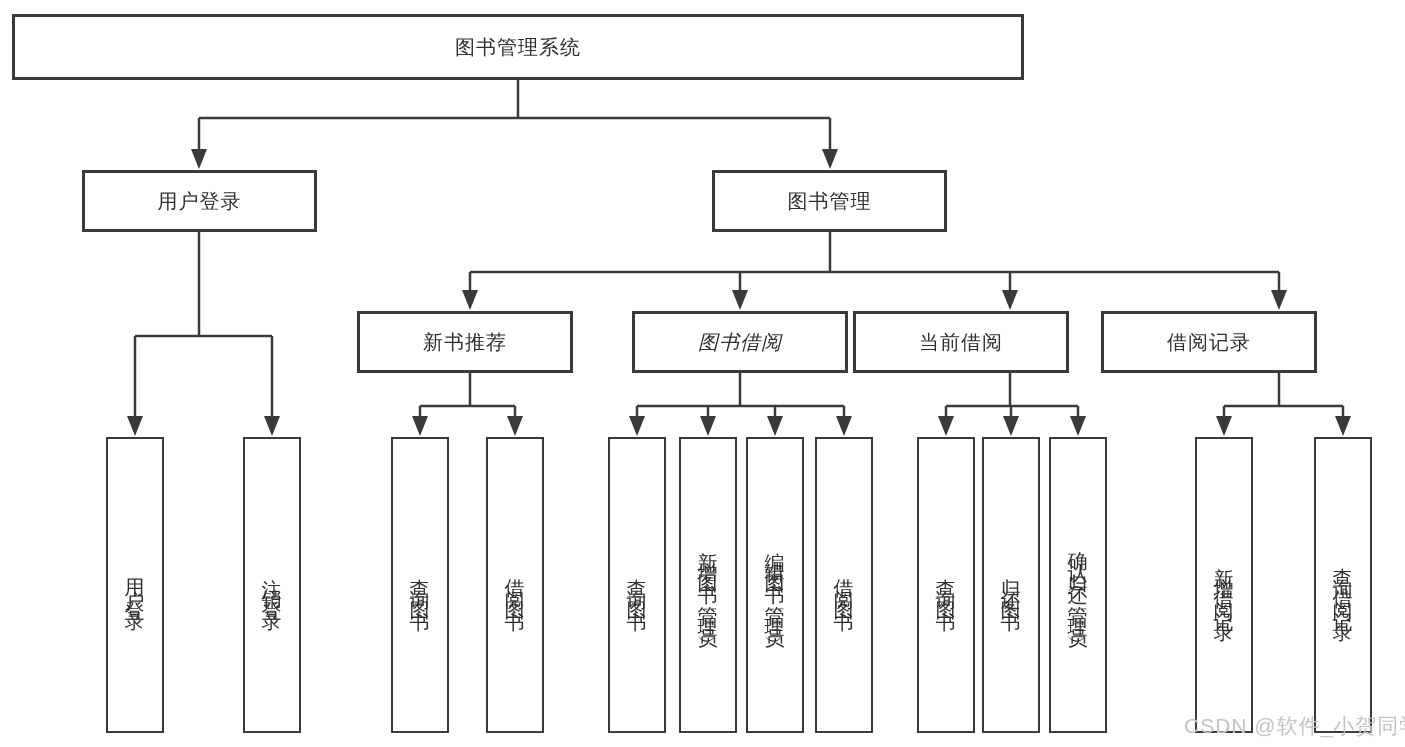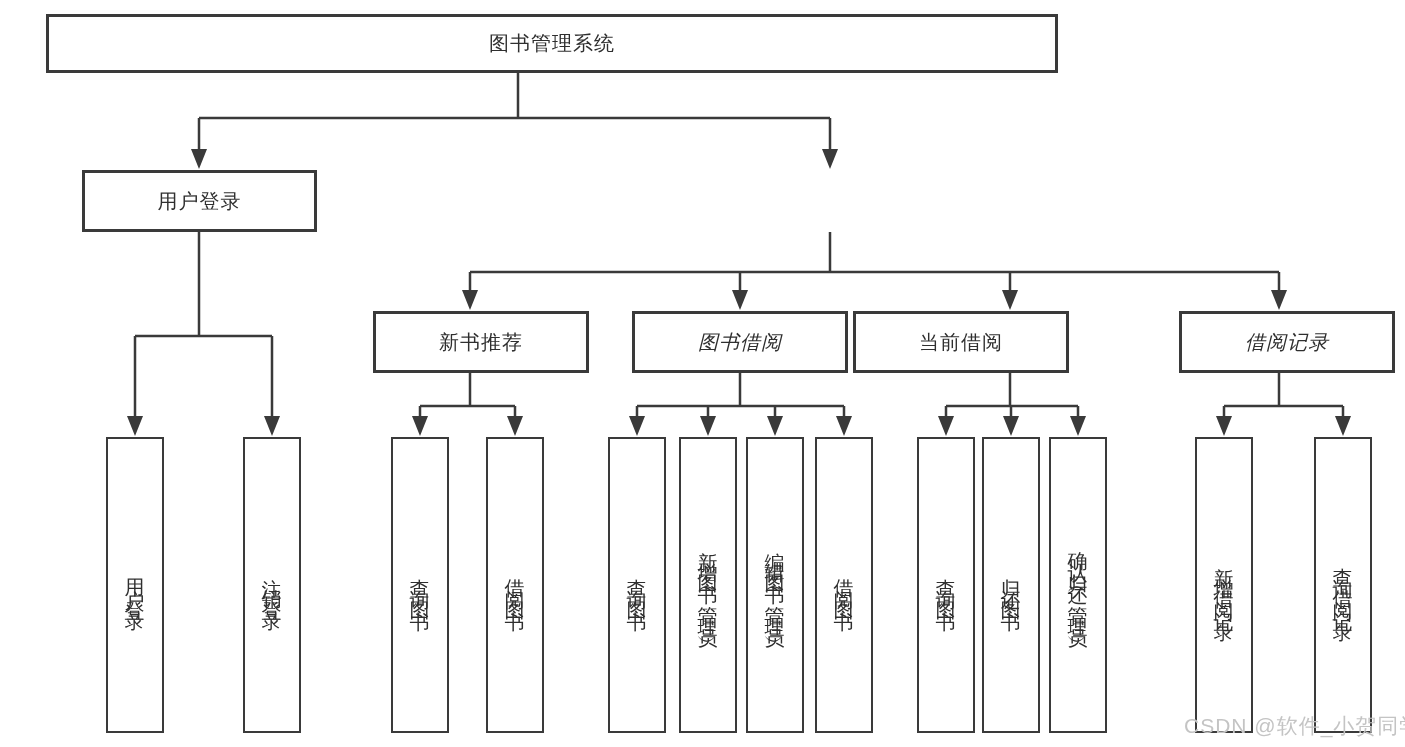--- a/index.html
+++ b/index.html
@@ -37,31 +37,31 @@
     align-items: center;
     justify-content: center;
     color: #2f2f2f;
   }
   .hlabel {
     font-size: 20px;
     letter-spacing: 1px;
     white-space: nowrap;
   }
 
-  .root-box { left: 12px; top: 14px; width: 1012px; height: 59px; margin-left: 34px; }
+  .root-box { left: 12px; top: 14px; width: 1012px; height: 66px; }
 
   .l2-box { top: 170px; height: 62px; width: 235px; }
   .l2-user-login { left: 82px; }
   .l2-book-mgmt  { left: 712px; }
 
   .l3-box { top: 311px; height: 62px; width: 216px; }
-  .l3-a { left: 373px; }
+  .l3-a { left: 357px; }
   .l3-b { left: 632px; font-style: italic; }
   .l3-c { left: 853px; }
-  .l3-d { left: 1179px; font-style: italic; }
+  .l3-d { left: 1101px; }
 
   .leaf {
     top: 437px;
     height: 296px;
     width: 58px;
     border-width: 2.5px;
   }
   .vtext {
     writing-mode: vertical-rl;
     text-orientation: mixed;
@@ -151,20 +151,23 @@
     </g>
   </svg>
 
   <div class="box root-box">
     <span class="hlabel">图书管理系统</span>
   </div>
 
   <div class="box l2-box l2-user-login">
     <span class="hlabel">用户登录</span>
   </div>
+  <div class="box l2-box l2-book-mgmt">
+    <span class="hlabel">图书管理</span>
+  </div>
 
   <div class="box l3-box l3-a">
     <span class="hlabel">新书推荐</span>
   </div>
   <div class="box l3-box l3-b">
     <span class="hlabel">图书借阅</span>
   </div>
   <div class="box l3-box l3-c">
     <span class="hlabel">当前借阅</span>
   </div>

